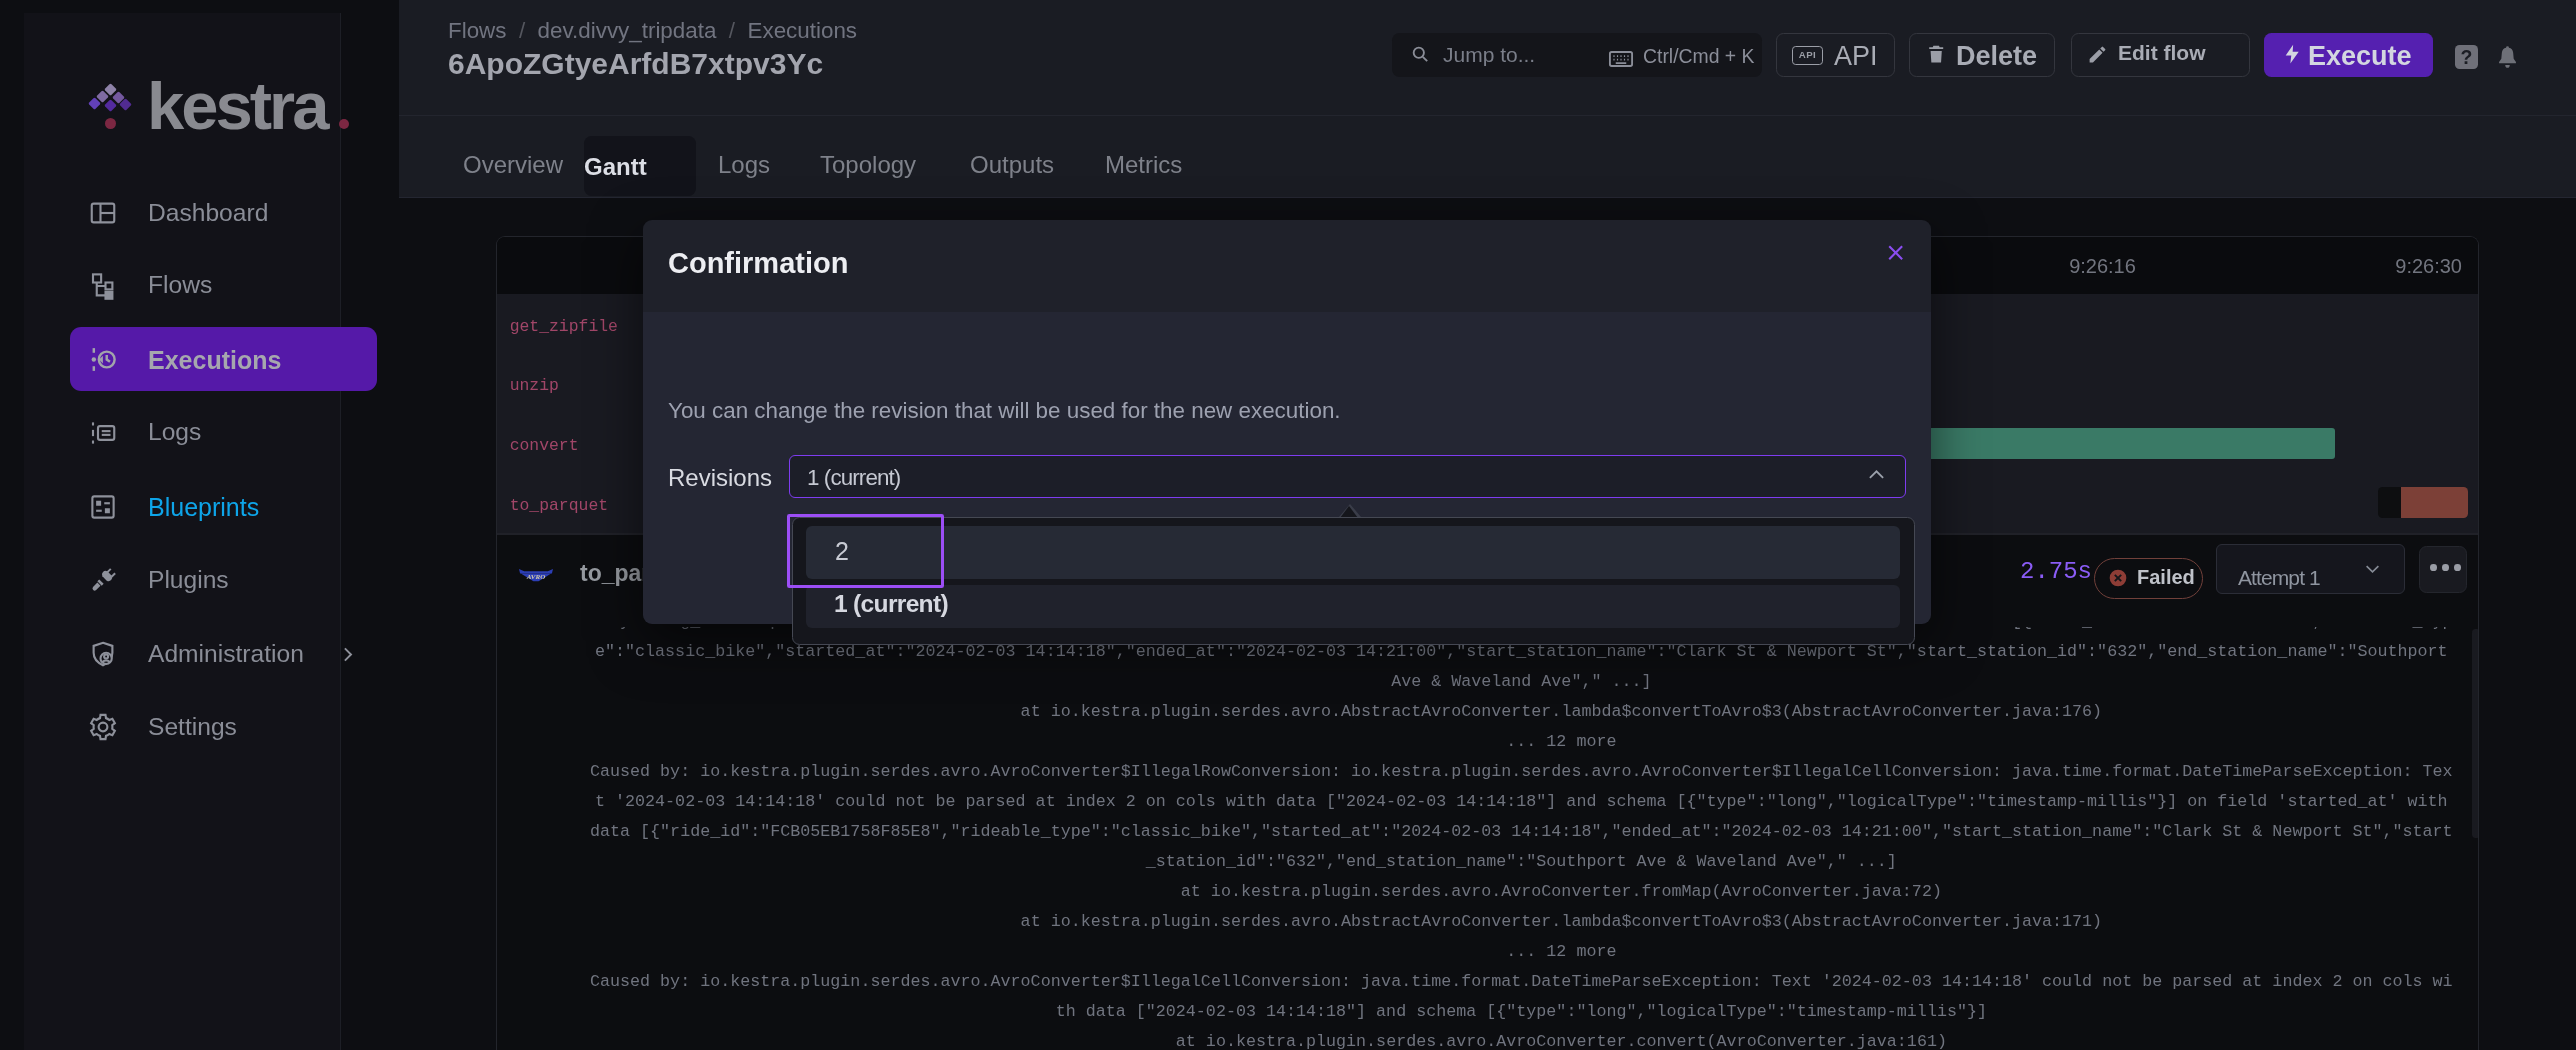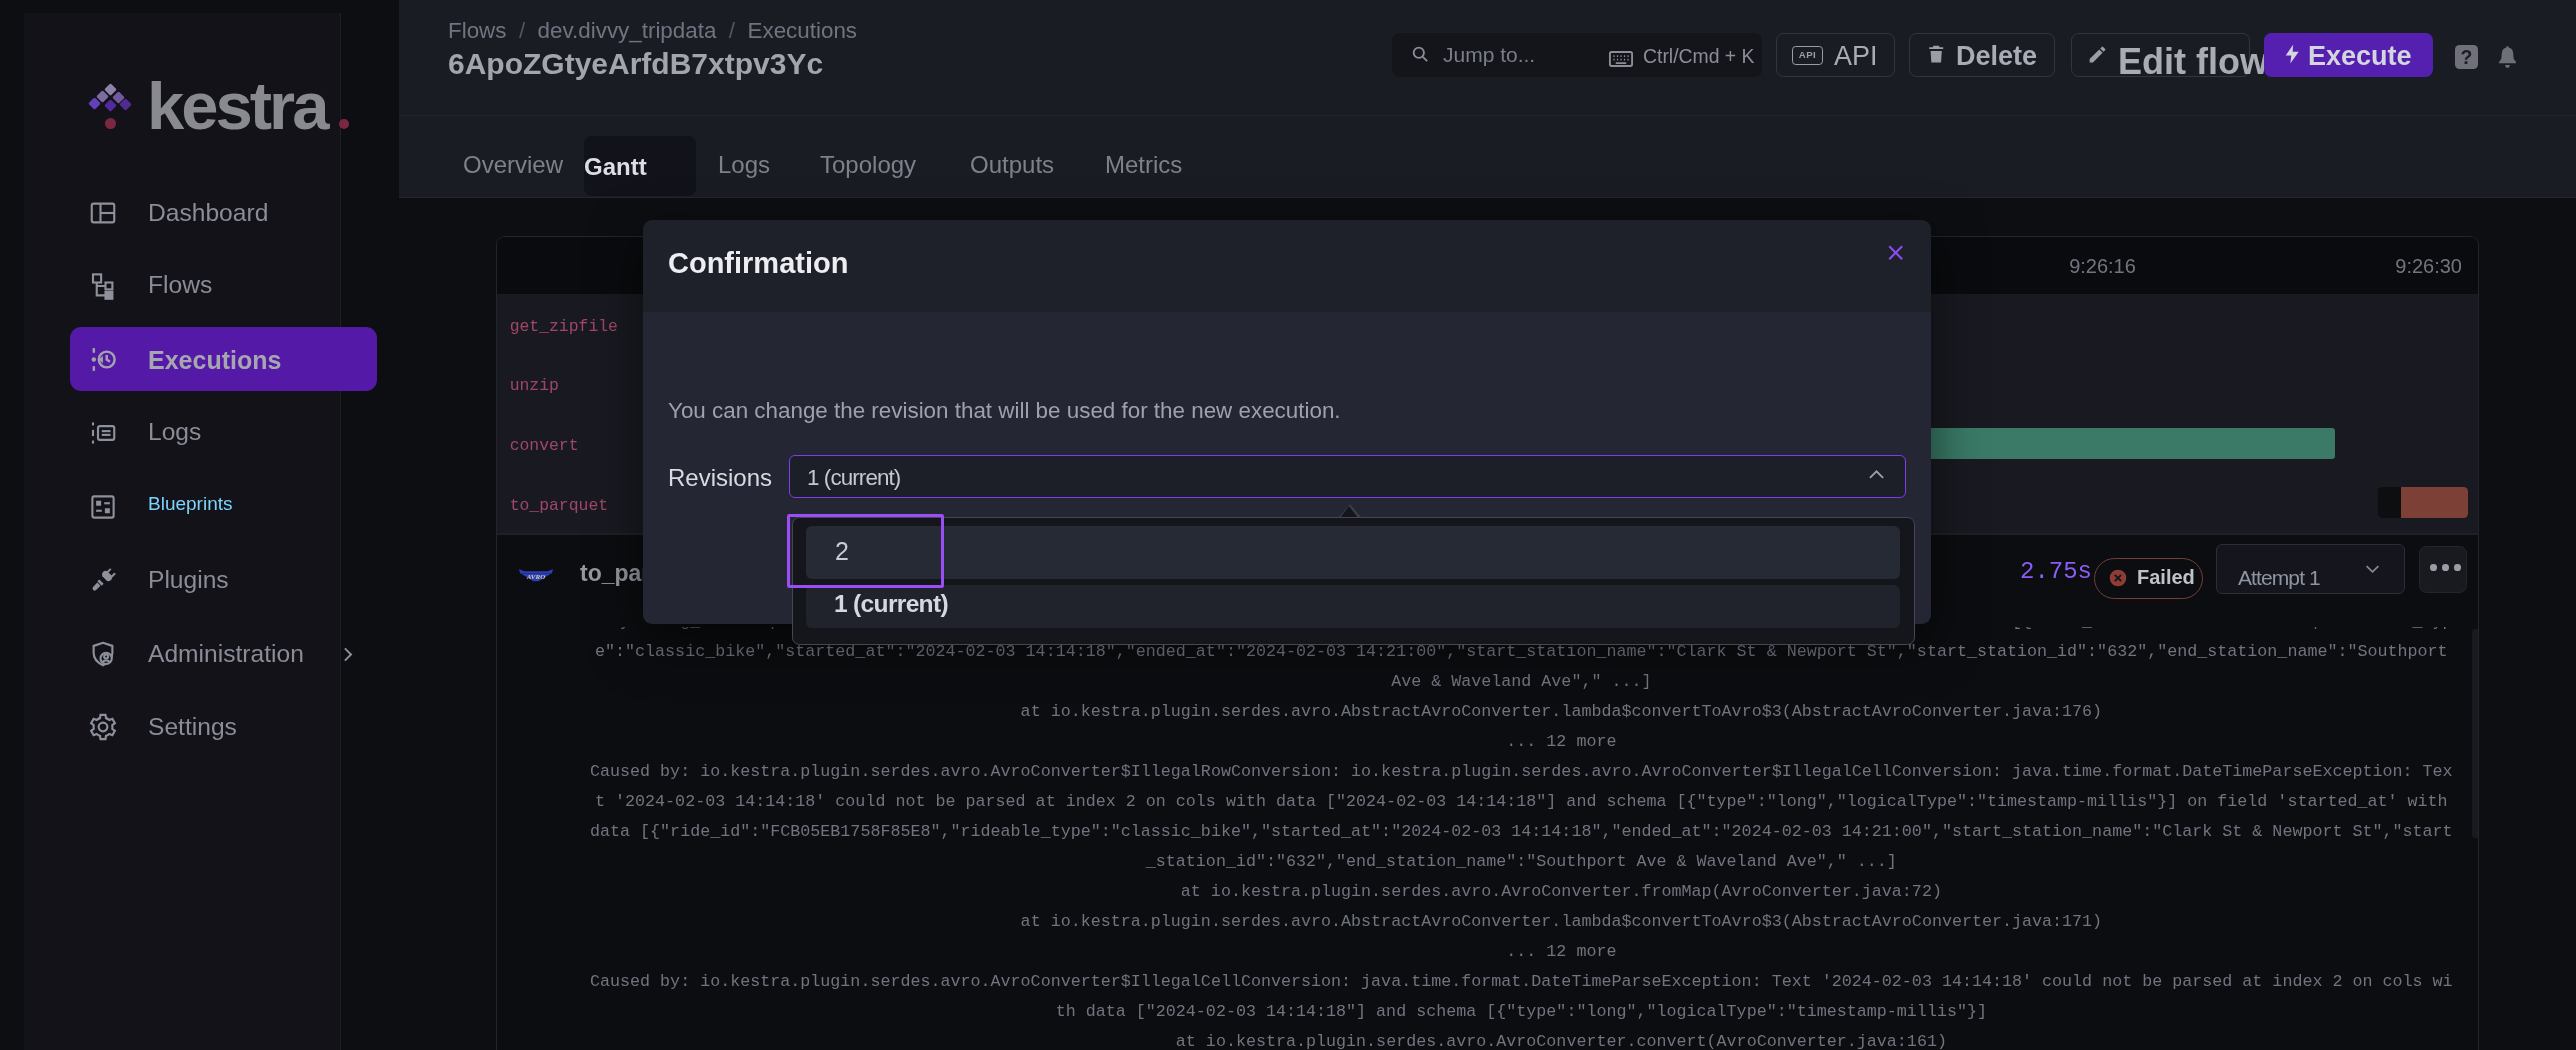--- a/index.html
+++ b/index.html
@@ -59,21 +59,21 @@
   </svg>
   <div class="abs" style="left:124px;top:405px;font-size:24.6px;color:#8a8d97;">Logs</div>
 
   <svg class="abs" style="left:64px;top:479px;" width="30" height="30" viewBox="0 0 24 24" fill="none" stroke="#8e919b" stroke-width="1.7">
     <rect x="3.5" y="3.5" width="17" height="17" rx="1.5"></rect>
     <rect x="6.5" y="7" width="4" height="4" fill="#8e919b" stroke="none"></rect>
       <line x1="13" y1="9" x2="17.5" y2="9"></line>
     <line x1="6.5" y1="15" x2="11" y2="15"></line>
       <rect x="13.5" y="13" width="4" height="4" fill="#8e919b" stroke="none"></rect>
   </svg>
-  <div class="abs" style="left:124px;top:480px;font-size:19px;color:#7dd3fc;text-align:right;">Blueprints</div>
+  <div class="abs" style="left:124px;top:480px;font-size:25px;color:#0ea5e9;text-align:right;">Blueprints</div>
 
   <svg class="abs" style="left:64px;top:552px;" width="30" height="30" viewBox="0 0 24 24" fill="#8e919b" stroke="none">
     <path d="M4 17.5 L7.5 14 L10 16.5 L6.5 20 Q5.2 21 4.2 20 Q3 19 4 17.5 Z"></path>
     <path d="M9 11.5 L12.5 15 L11 16.5 L7.5 13 Z"></path>
     <path d="M11.5 9 L15 12.5 Q17 13.5 18.5 12 Q20 10.5 19 8.5 L15.5 5 Q13.5 4 12 5.5 Q10.5 7 11.5 9 Z"></path>
     <rect x="16" y="2.5" width="1.6" height="4" transform="rotate(45 16.8 4.5)"></rect>
     <rect x="19.5" y="6" width="1.6" height="4" transform="rotate(45 20.3 8)"></rect>
   </svg>
   <div class="abs" style="left:124px;top:553px;font-size:24.6px;color:#8a8d97;">Plugins</div>
 
@@ -121,21 +121,21 @@
 <div class="abs" style="left:1909px;top:33px;width:146px;height:44px;border:1.5px solid #34363e;border-radius:7.5px;"></div>
 <svg class="abs" style="left:1925px;top:43px;" width="22.4" height="22.4" viewBox="0 0 24 24" fill="#9b9ea7">
   <path d="M9 3 L15 3 L15.7 4.5 L19.5 4.5 L19.5 6.5 L4.5 6.5 L4.5 4.5 L8.3 4.5 Z M6 8.5 H18 L17.2 21 H6.8 Z"></path>
 </svg>
 <div class="abs" style="left:1956px;top:41px;font-size:27px;font-weight:bold;color:#a9acb5;">Delete</div>
 
 <div class="abs" style="left:2071px;top:33px;width:179px;height:44px;border:1.5px solid #34363e;border-radius:7.5px;"></div>
 <svg class="abs" style="left:2087px;top:44px;" width="21" height="21" viewBox="0 0 24 24" fill="#9b9ea7">
   <path d="M3 17.2 V21 H6.8 L17.8 10 L14 6.2 Z M20.7 7.1 Q21.4 6.4 20.7 5.7 L18.3 3.3 Q17.6 2.6 16.9 3.3 L15.1 5.1 L18.9 8.9 Z"></path>
 </svg>
-<div class="abs" style="left:2118px;top:41px;font-size:36px;font-weight:bold;color:#a9acb5;text-align:right;">Edit flow</div>
+<div class="abs" style="left:2118px;top:41px;font-size:21px;font-weight:bold;color:#a9acb5;text-align:right;">Edit flow</div>
 
 <div class="abs" style="left:2264px;top:33px;width:169px;height:44px;background:#5520b0;border-radius:7.5px;"></div>
 <svg class="abs" style="left:2281px;top:43px;" width="22.4" height="22.4" viewBox="0 0 24 24" fill="#d3d6e0">
   <path d="M13 2 L5 13.5 H11 L10 22 L19 9.5 H12.5 Z"></path>
 </svg>
 <div class="abs" style="left:2308px;top:41px;font-size:27px;font-weight:bold;color:#d3d6e0;">Execute</div>
 
 <div class="abs" style="left:2455px;top:45px;width:23px;height:24px;background:#6f7079;border-radius:4.5px;color:#1b1d24;font-size:19.4px;font-weight:bold;text-align:center;line-height:24px;">?</div>
 <svg class="abs" style="left:2494px;top:42px;" width="27" height="30" viewBox="0 0 24 24" fill="#6e7078">
   <path d="M12 2.5 Q13.3 2.5 13.3 3.8 Q16.5 4.5 17 8 L17.5 13.5 L19.5 16.5 V17.5 H4.5 V16.5 L6.5 13.5 L7 8 Q7.5 4.5 10.7 3.8 Q10.7 2.5 12 2.5 Z M10 19 H14 Q14 21.5 12 21.5 Q10 21.5 10 19 Z"></path>

